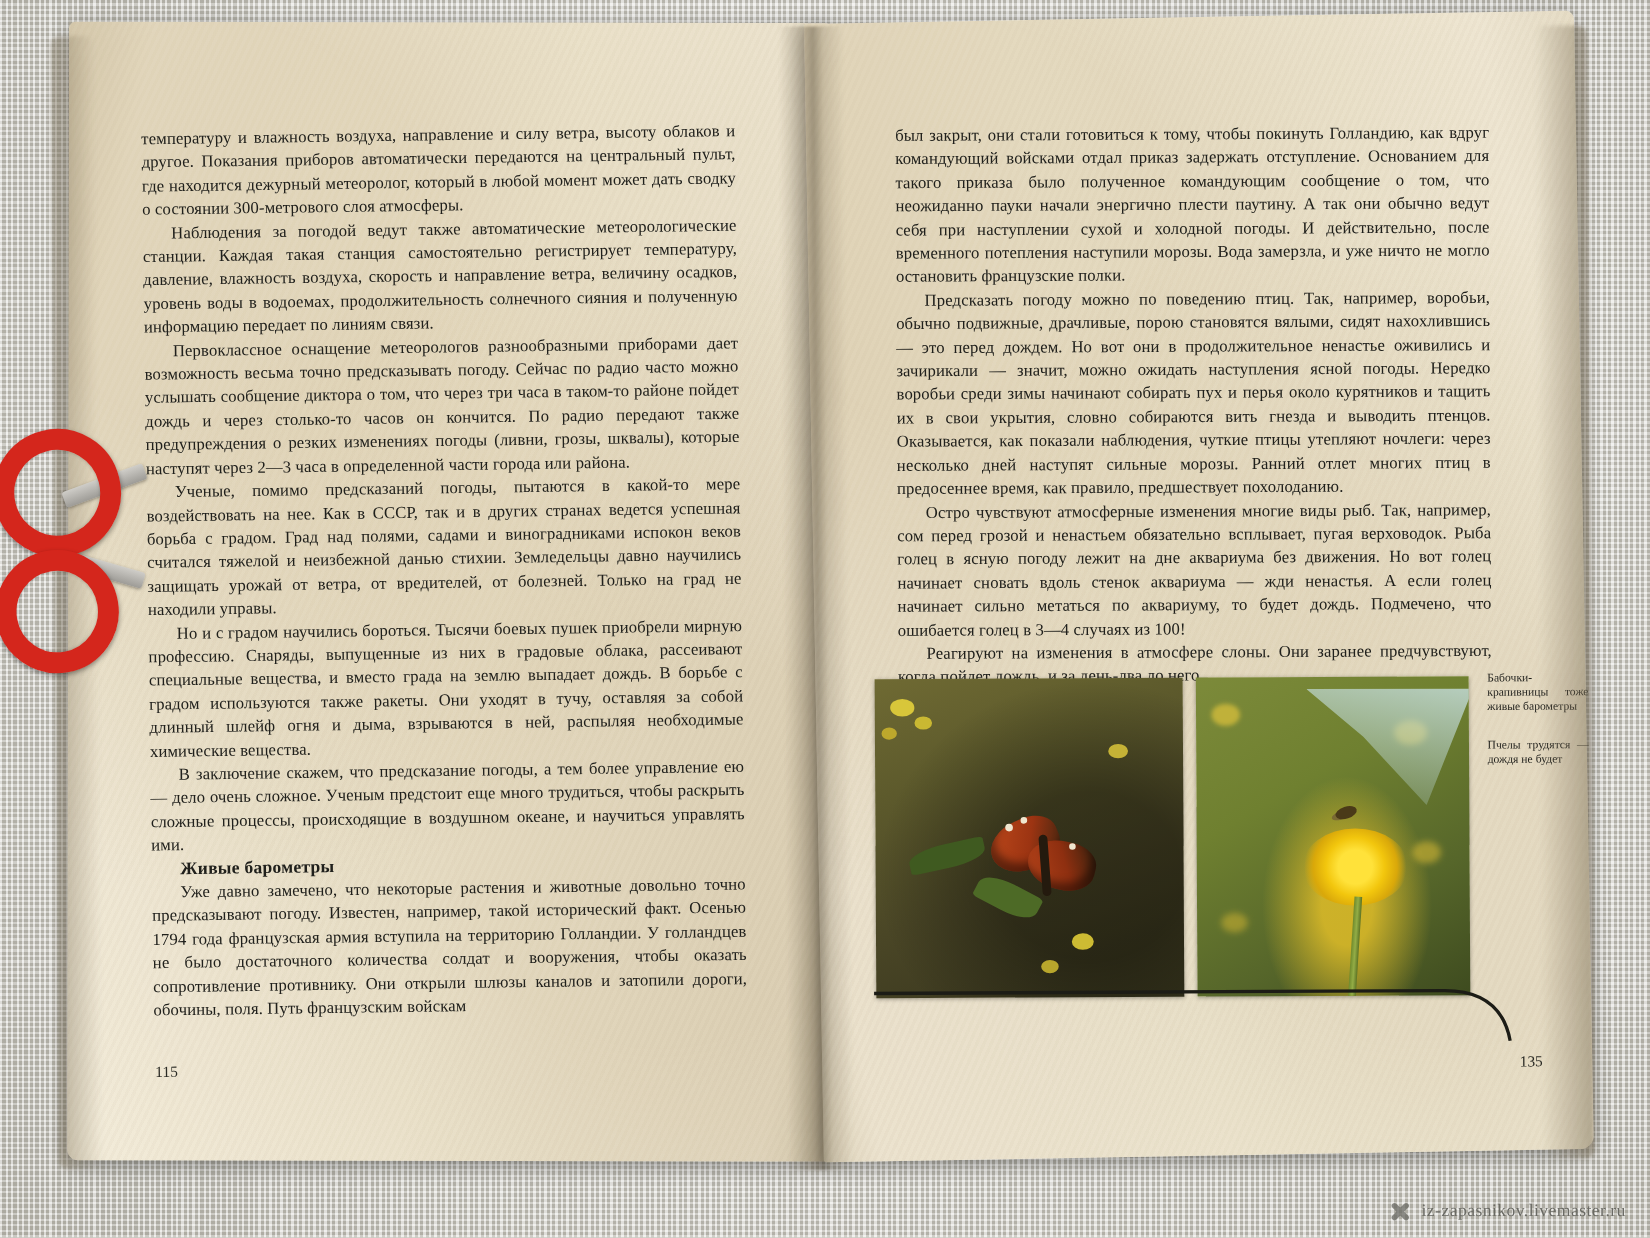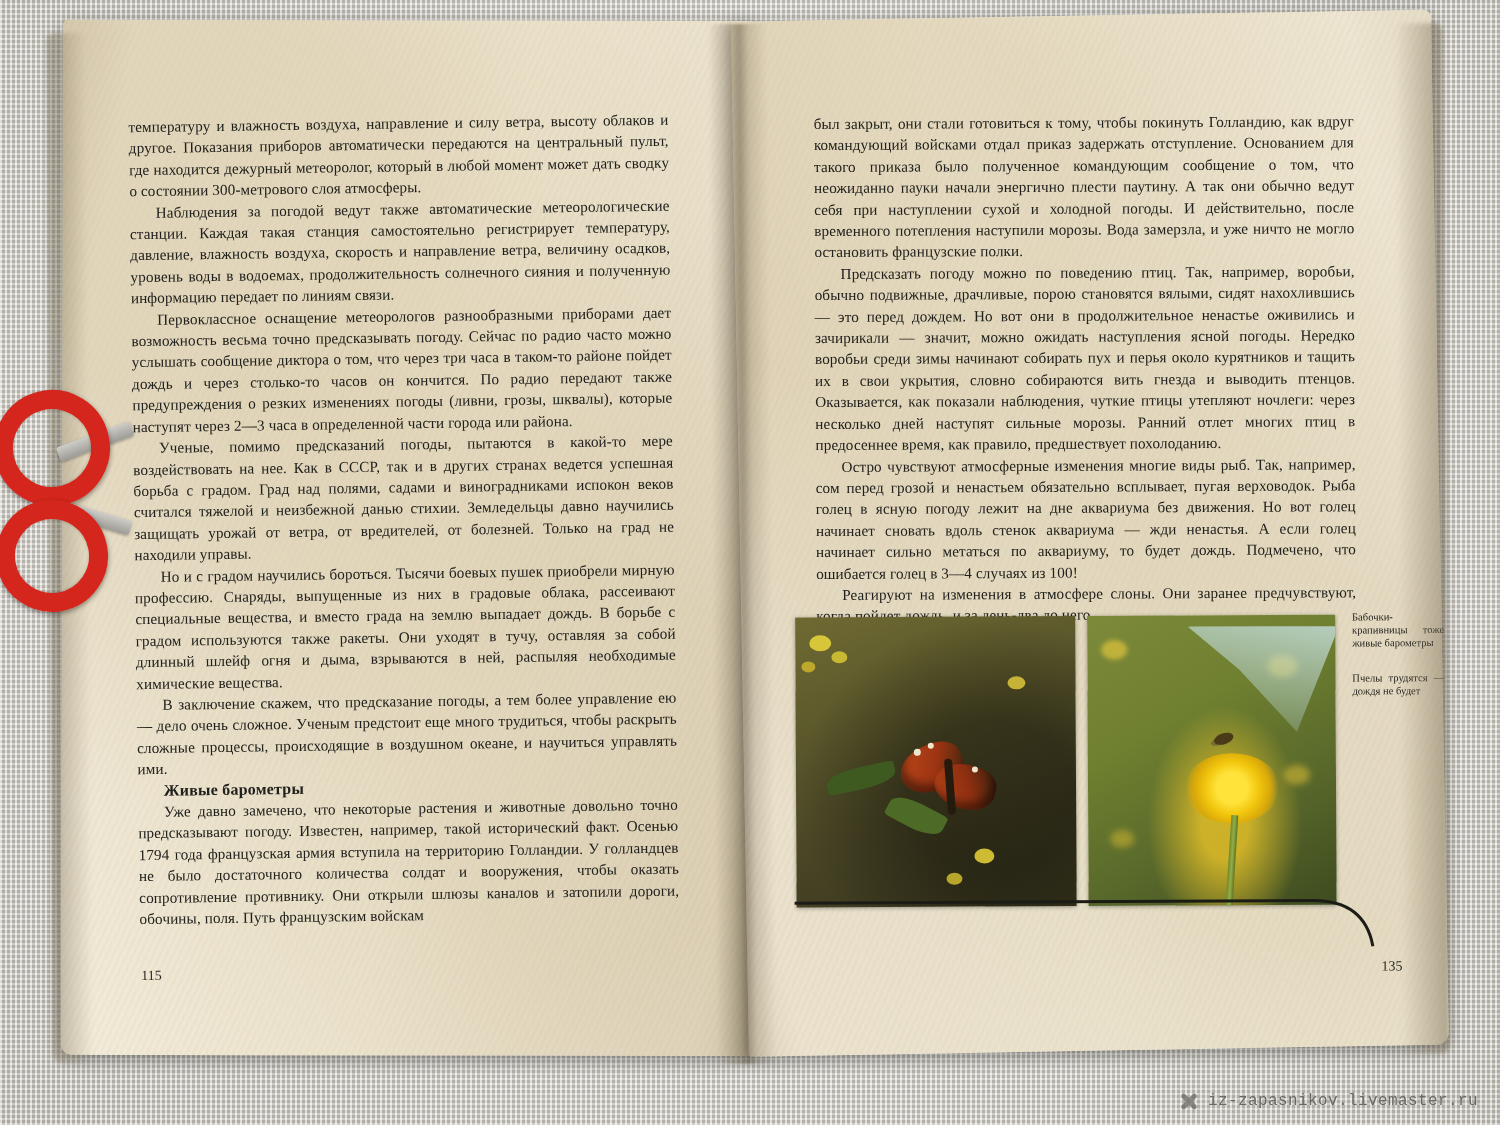--- a/index.html
+++ b/index.html
@@ -155,21 +155,21 @@
     position:absolute;background:linear-gradient(180deg,#cfcdc8,#9d9b96);
     border-radius:3px;box-shadow:0 1px 3px rgba(0,0,0,.35);
   }
   #blade-a{left:62px;top:44px;width:78px;height:15px;transform:rotate(-20deg);}
   #blade-b{left:60px;top:120px;width:78px;height:15px;transform:rotate(16deg);}
 
   
   #watermark{
     position:absolute;right:22px;bottom:14px;
     display:flex;align-items:center;gap:9px;
-    color:#6a6a64;font-family:Liberation Mono, monospace;
+    color:#6a6a64;font-family:Liberation Serif, serif;
     font-size:16px;letter-spacing:.4px;
   }
   #wm-mark{
     width:20px;height:20px;position:relative;opacity:.75;
   }
   #wm-mark:before,#wm-mark:after{
     content:"";position:absolute;left:50%;top:50%;width:20px;height:5px;
     margin:-2.5px 0 0 -10px;background:#6a6a64;border-radius:3px;
   }
   #wm-mark:before{transform:rotate(45deg);}

